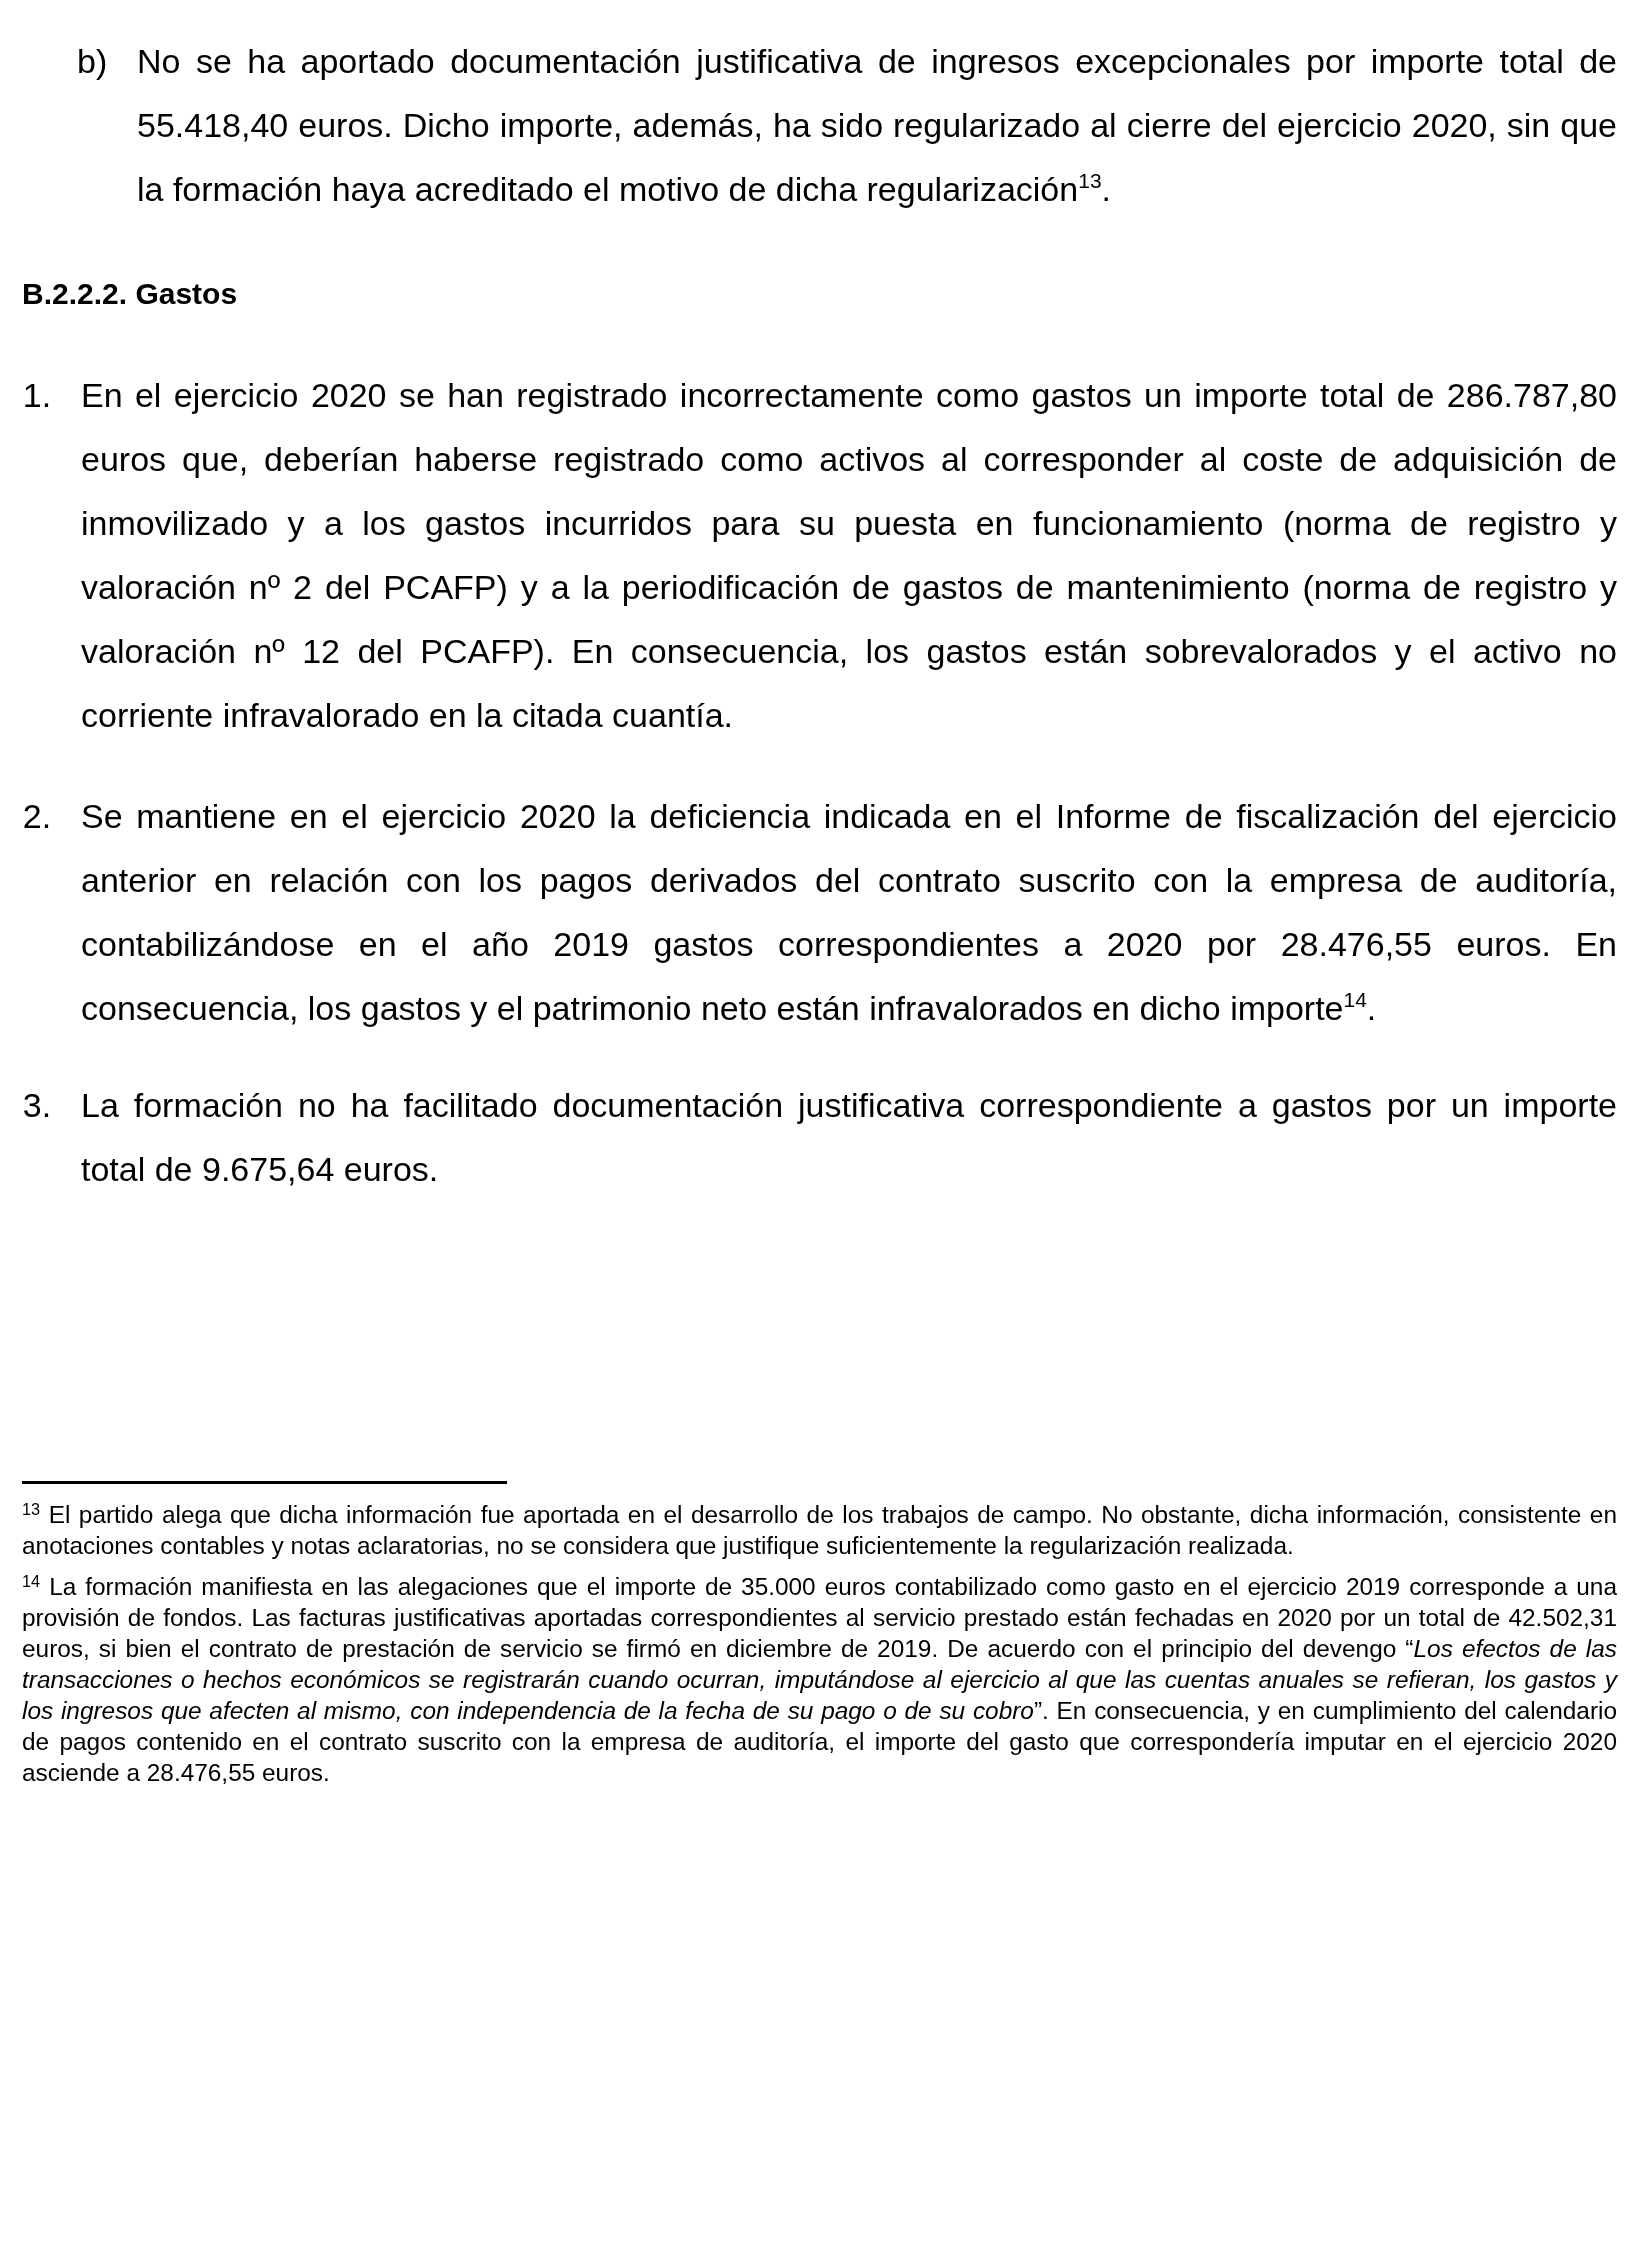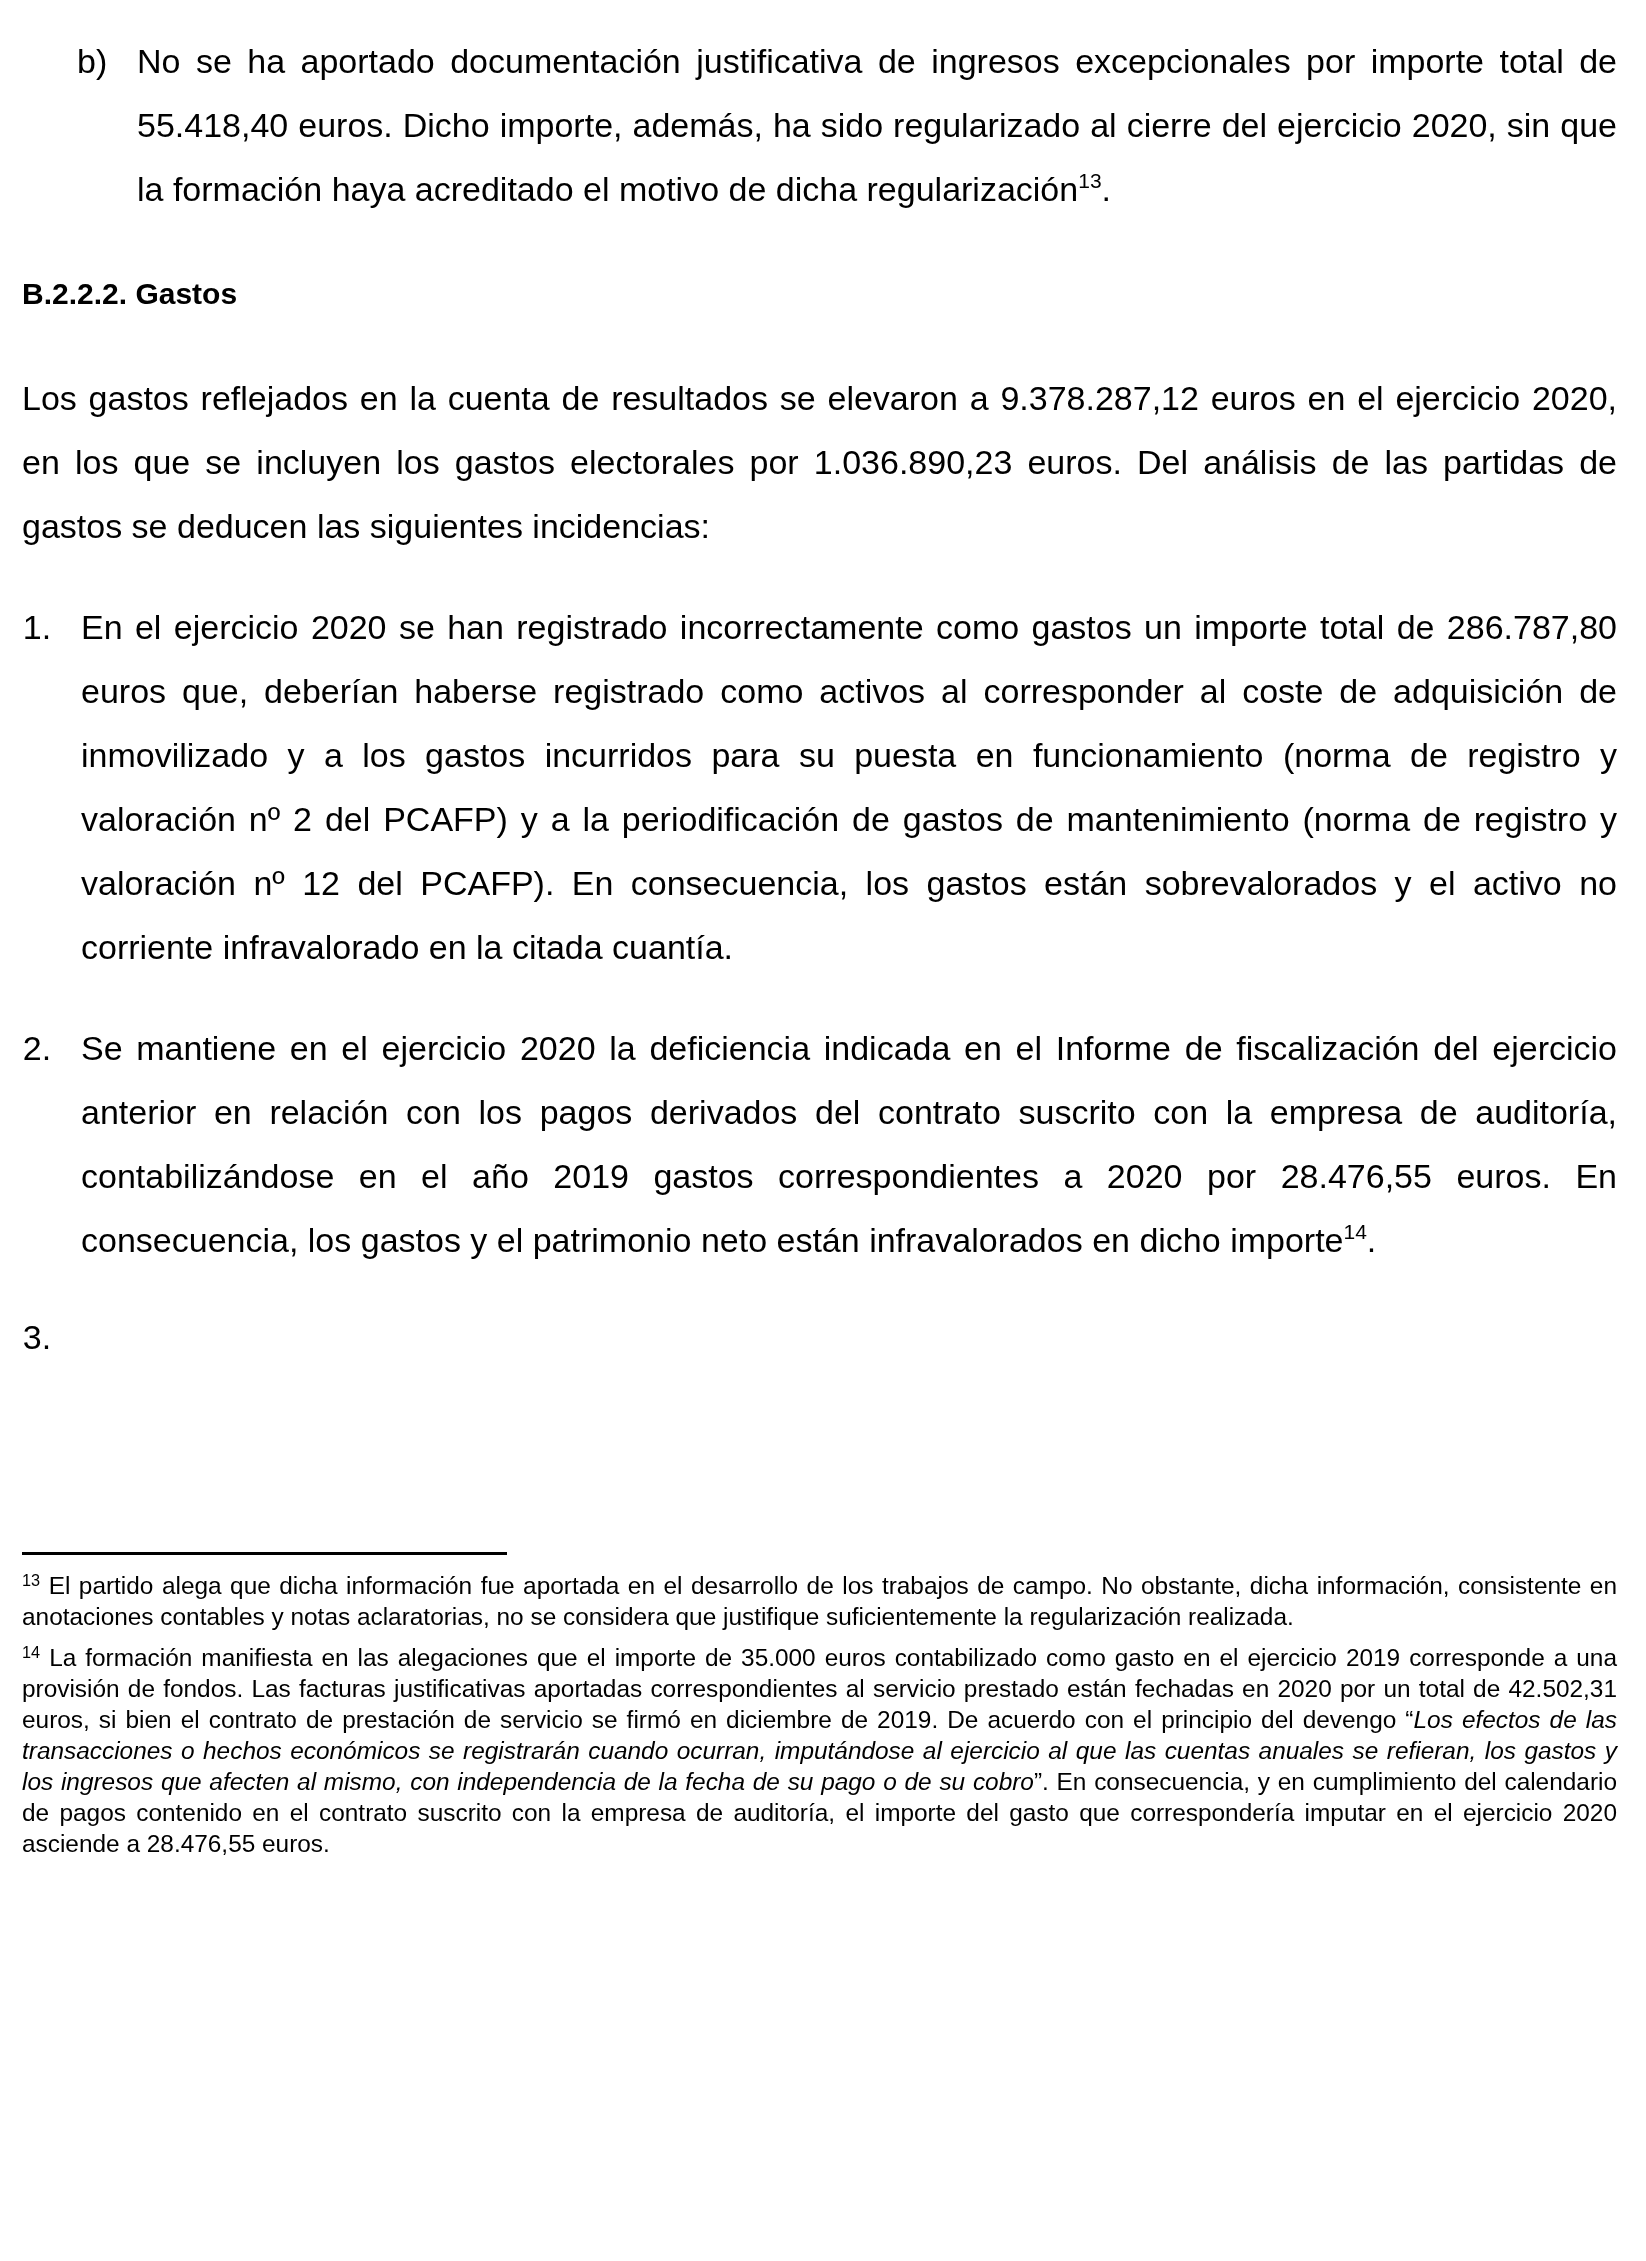--- a/index.html
+++ b/index.html
@@ -66,32 +66,31 @@
 <body>
 
 <div class="page">
 
   <div class="para item-b">
     <span class="marker">b)</span><span>No se ha aportado documentación justificativa de ingresos excepcionales por importe total de 55.418,40 euros. Dicho importe, además, ha sido regularizado al cierre del ejercicio 2020, sin que la formación haya acreditado el motivo de dicha regularización</span><sup class="fn-ref">13</sup><span>.</span>
   </div>
 
   <h2 class="heading">B.2.2.2. Gastos</h2>
 
-  <p class="para intro">Los gastos reflejados en la cuenta de resultados se elevaron a 9.378.287,12 euros en el ejercicio 2020, en los que se incluyen los gastos electorales por 1.036.890,23 euros. Del análisis de las partidas de gastos se deducen las siguientes incidencias:</p>
 
   <div class="para item-num i1">
     <span class="marker">1.</span><span>En el ejercicio 2020 se han registrado incorrectamente como gastos un importe total de 286.787,80 euros que, deberían haberse registrado como activos al corresponder al coste de adquisición de inmovilizado y a los gastos incurridos para su puesta en funcionamiento (norma de registro y valoración nº 2 del PCAFP) y a la periodificación de gastos de mantenimiento (norma de registro y valoración nº 12 del PCAFP). En consecuencia, los gastos están sobrevalorados y el activo no corriente infravalorado en la citada cuantía.</span>
   </div>
 
   <div class="para item-num i2">
     <span class="marker">2.</span><span>Se mantiene en el ejercicio 2020 la deficiencia indicada en el Informe de fiscalización del ejercicio anterior en relación con los pagos derivados del contrato suscrito con la empresa de auditoría, contabilizándose en el año 2019 gastos correspondientes a 2020 por 28.476,55 euros. En consecuencia, los gastos y el patrimonio neto están infravalorados en dicho importe</span><sup class="fn-ref">14</sup><span>.</span>
   </div>
 
   <div class="para item-num i3">
-    <span class="marker">3.</span>
+    <span class="marker">3.</span><span>La formación no ha facilitado documentación justificativa correspondiente a gastos por un importe total de 9.675,64 euros.</span>
   </div>
 
   <div class="footnote-sep"></div>
 
   <p class="footnote fn-13">
     <sup class="fn-mark">13</sup> <span>El partido alega que dicha información fue aportada en el desarrollo de los trabajos de campo. No obstante, dicha información, consistente en anotaciones contables y notas aclaratorias, no se considera que justifique suficientemente la regularización realizada.</span>
   </p>
 
   <p class="footnote fn-14">
     <sup class="fn-mark">14</sup> <span>La formación manifiesta en las alegaciones que el importe de 35.000 euros contabilizado como gasto en el ejercicio 2019 corresponde a una provisión de fondos. Las facturas justificativas aportadas correspondientes al servicio prestado están fechadas en 2020 por un total de 42.502,31 euros, si bien el contrato de prestación de servicio se firmó en diciembre de 2019. De acuerdo con el principio del devengo “</span><em>Los efectos de las transacciones o hechos económicos se registrarán cuando ocurran, imputándose al ejercicio al que las cuentas anuales se refieran, los gastos y los ingresos que afecten al mismo, con independencia de la fecha de su pago o de su cobro</em><span>”. En consecuencia, y en cumplimiento del calendario de pagos contenido en el contrato suscrito con la empresa de auditoría, el importe del gasto que correspondería imputar en el ejercicio 2020 asciende a 28.476,55 euros.</span>

